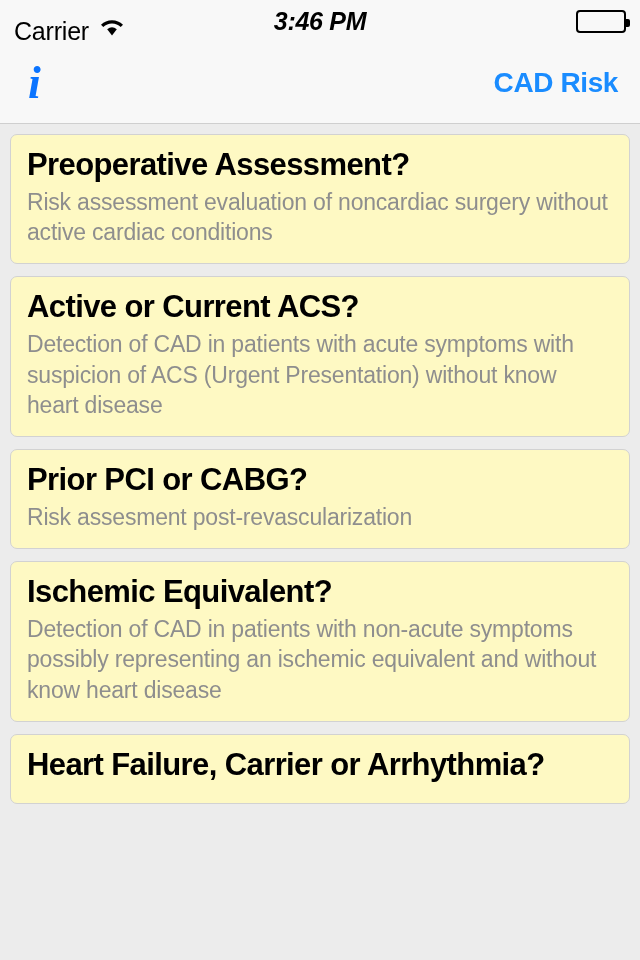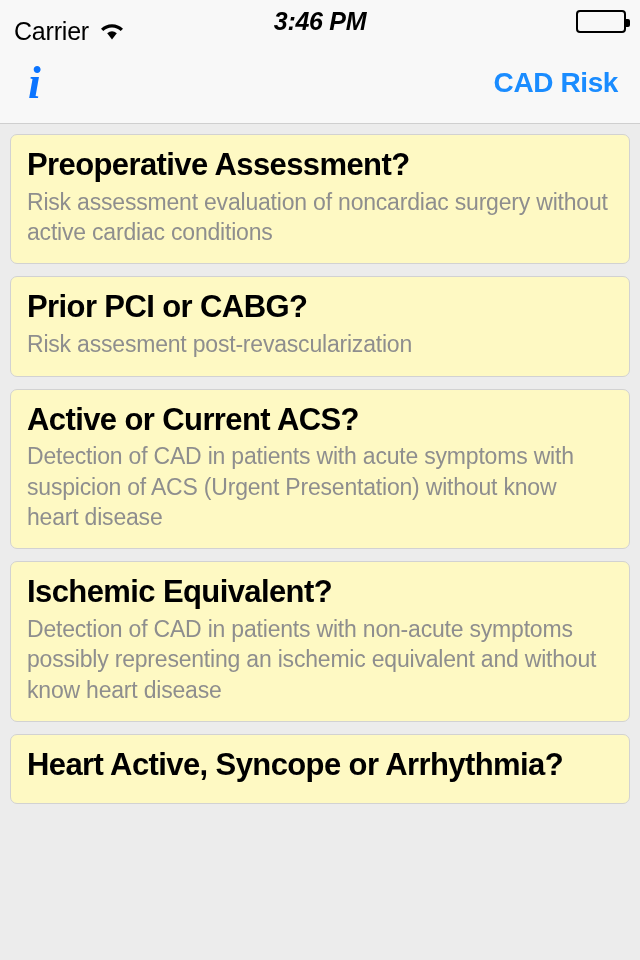--- a/index.html
+++ b/index.html
@@ -20,21 +20,21 @@
     height: 42px;
     background: #f8f8f8;
     display: flex;
     align-items: center;
     padding: 0 14px;
     box-sizing: border-box;
     position: relative;
   }
   .status-left {
     display: flex;
-    align-items: center;
+    align-items: flex-start;
     gap: 10px;
     margin-top: 20px;
   }
   .carrier-text {
     font-size: 25px;
     color: #000;
     letter-spacing: -0.2px;
   }
   .wifi-icon {
     display: inline-block;
@@ -170,33 +170,33 @@
 </div>
 
 <div class="list">
 
   <div class="card">
     <div class="card-title">Preoperative Assessment?</div>
     <div class="card-subtitle">Risk assessment evaluation of noncardiac surgery without active cardiac conditions</div>
   </div>
 
   <div class="card">
+    <div class="card-title">Active or Current ACS?</div>
+    <div class="card-subtitle">Detection of CAD in patients with acute symptoms with suspicion of ACS (Urgent Presentation) without know heart disease</div>
+  </div>
+
+  <div class="card">
     <div class="card-title">Prior PCI or CABG?</div>
     <div class="card-subtitle">Risk assesment post-revascularization</div>
   </div>
 
-  <div class="card">
-    <div class="card-title">Active or Current ACS?</div>
-    <div class="card-subtitle">Detection of CAD in patients with acute symptoms with suspicion of ACS (Urgent Presentation) without know heart disease</div>
-  </div>
-
 
   <div class="card">
     <div class="card-title">Ischemic Equivalent?</div>
     <div class="card-subtitle">Detection of CAD in patients with non-acute symptoms possibly representing an ischemic equivalent and without know heart disease</div>
   </div>
 
   <div class="card">
-    <div class="card-title">Heart Active, Syncope or Arrhythmia?</div>
+    <div class="card-title">Heart Failure, Carrier or Arrhythmia?</div>
     <div class="card-subtitle"></div>
   </div>
 
 </div>
 
 </body></html>

